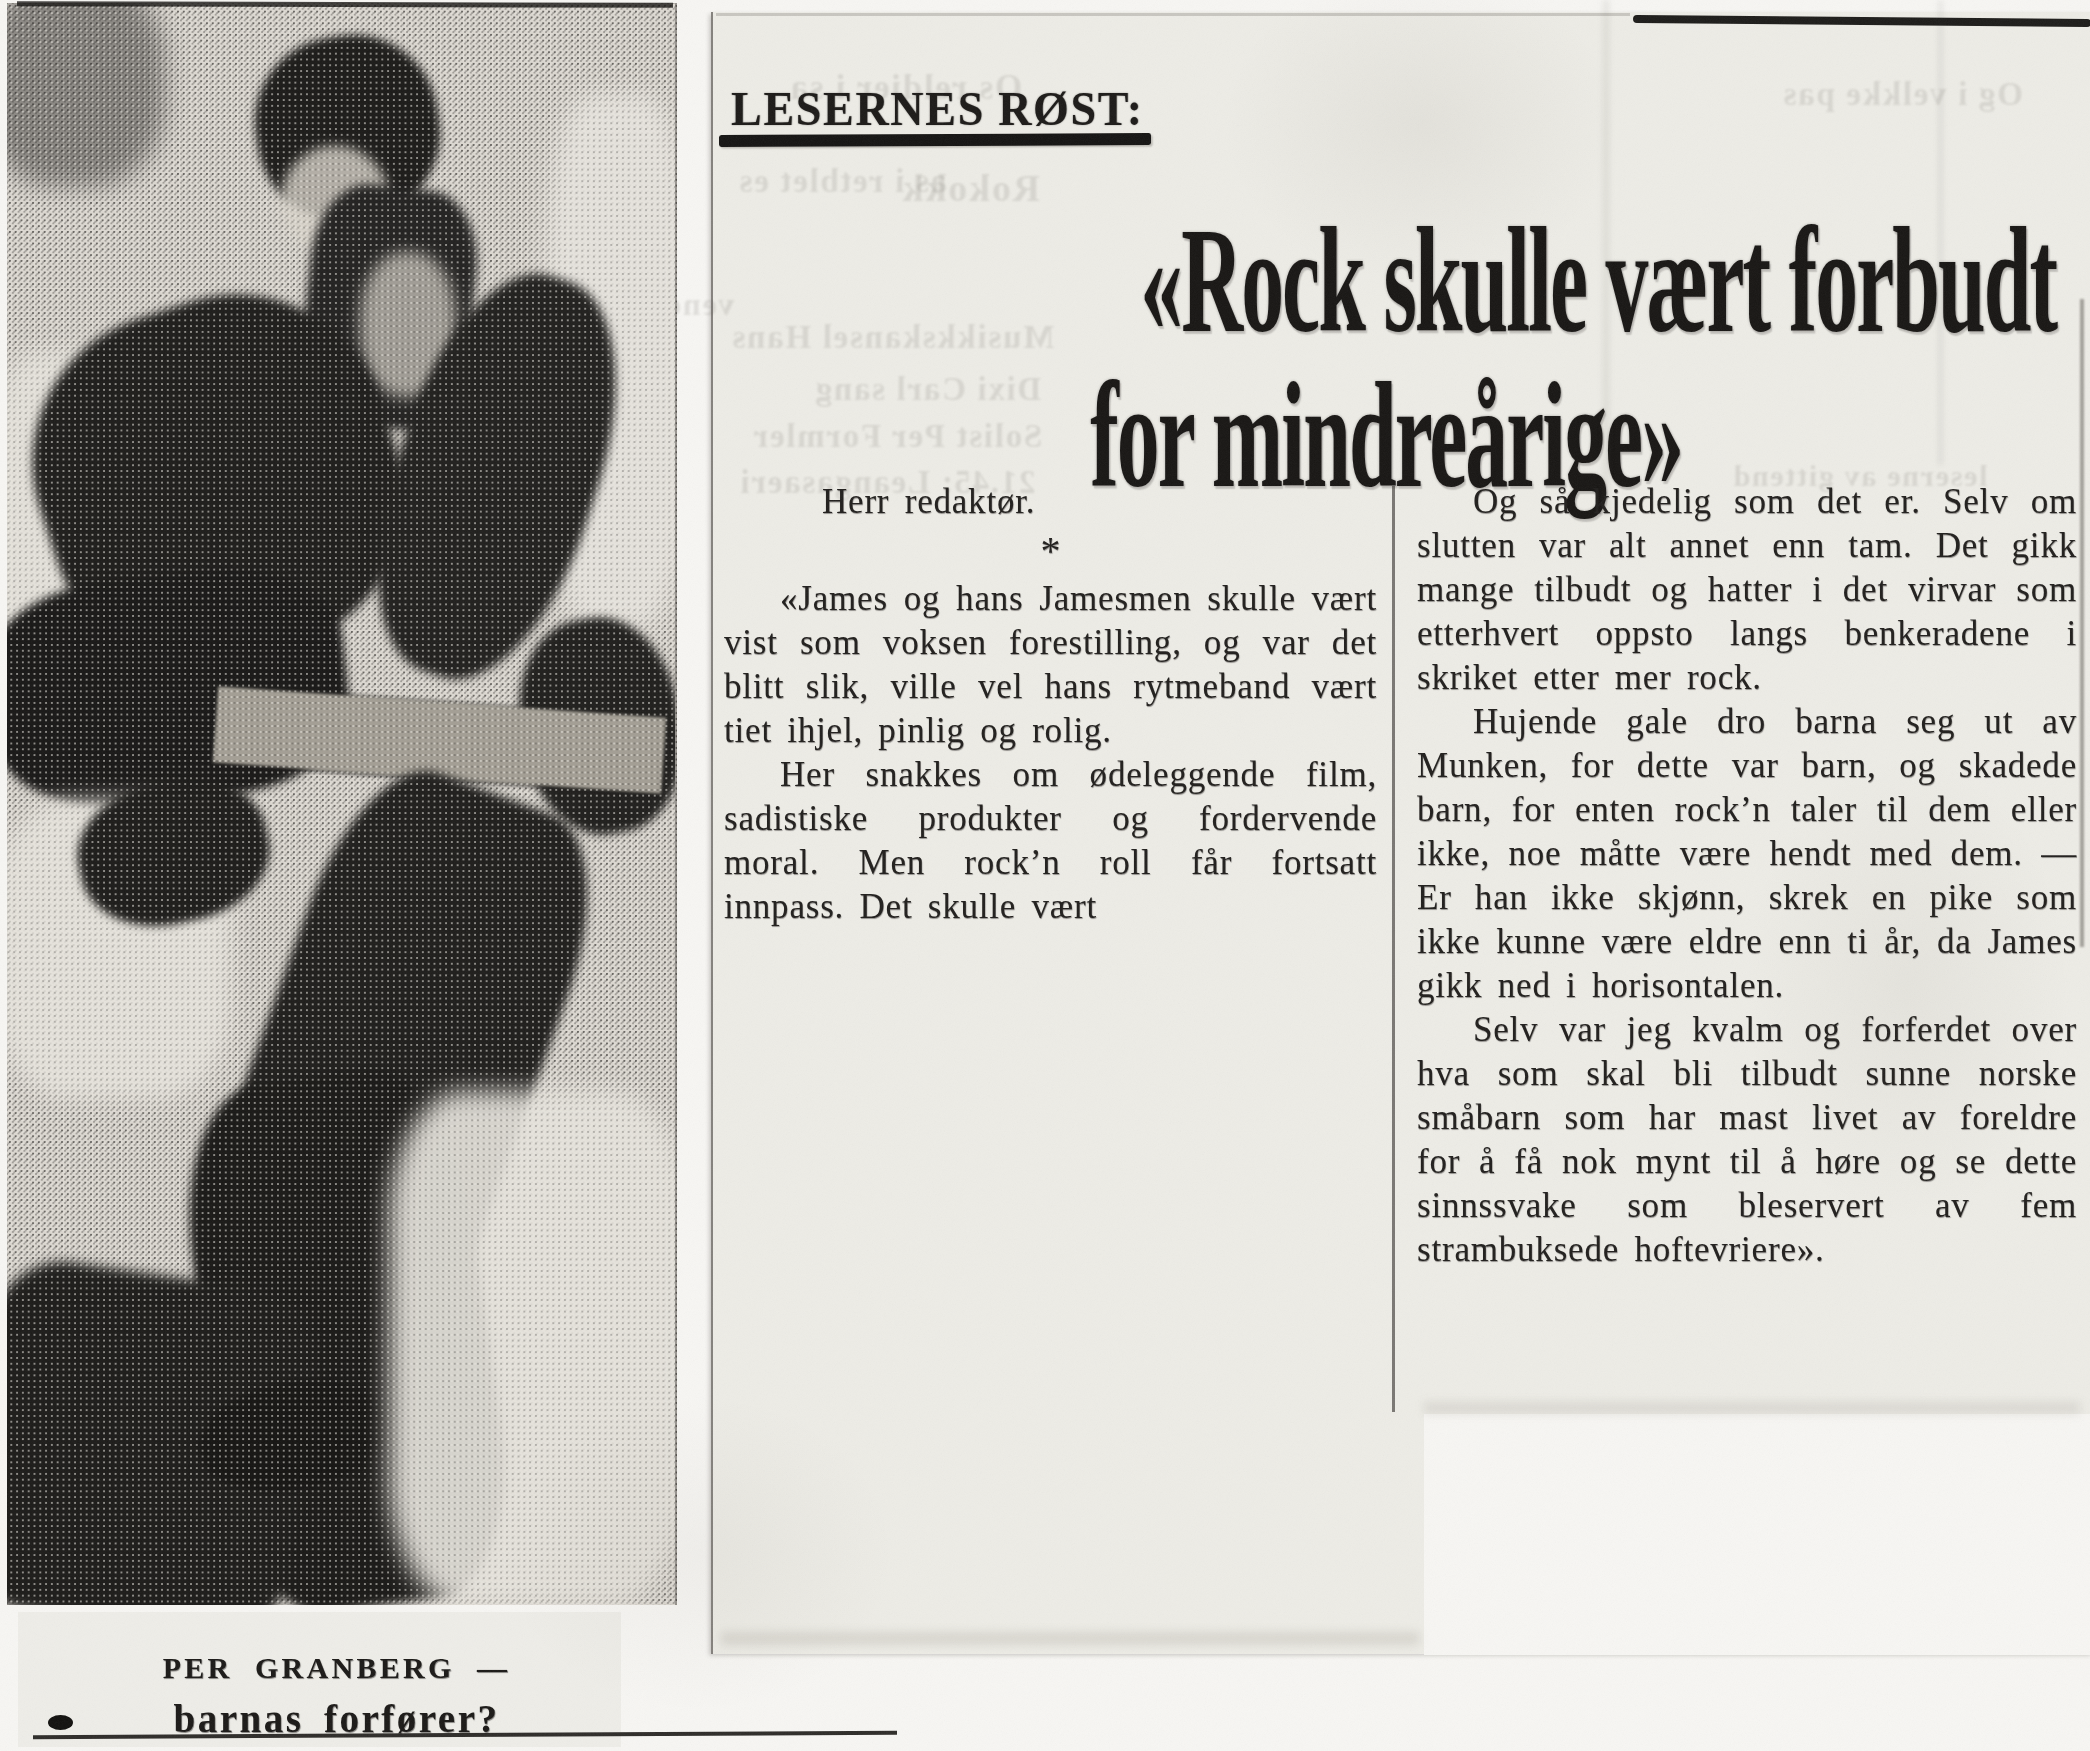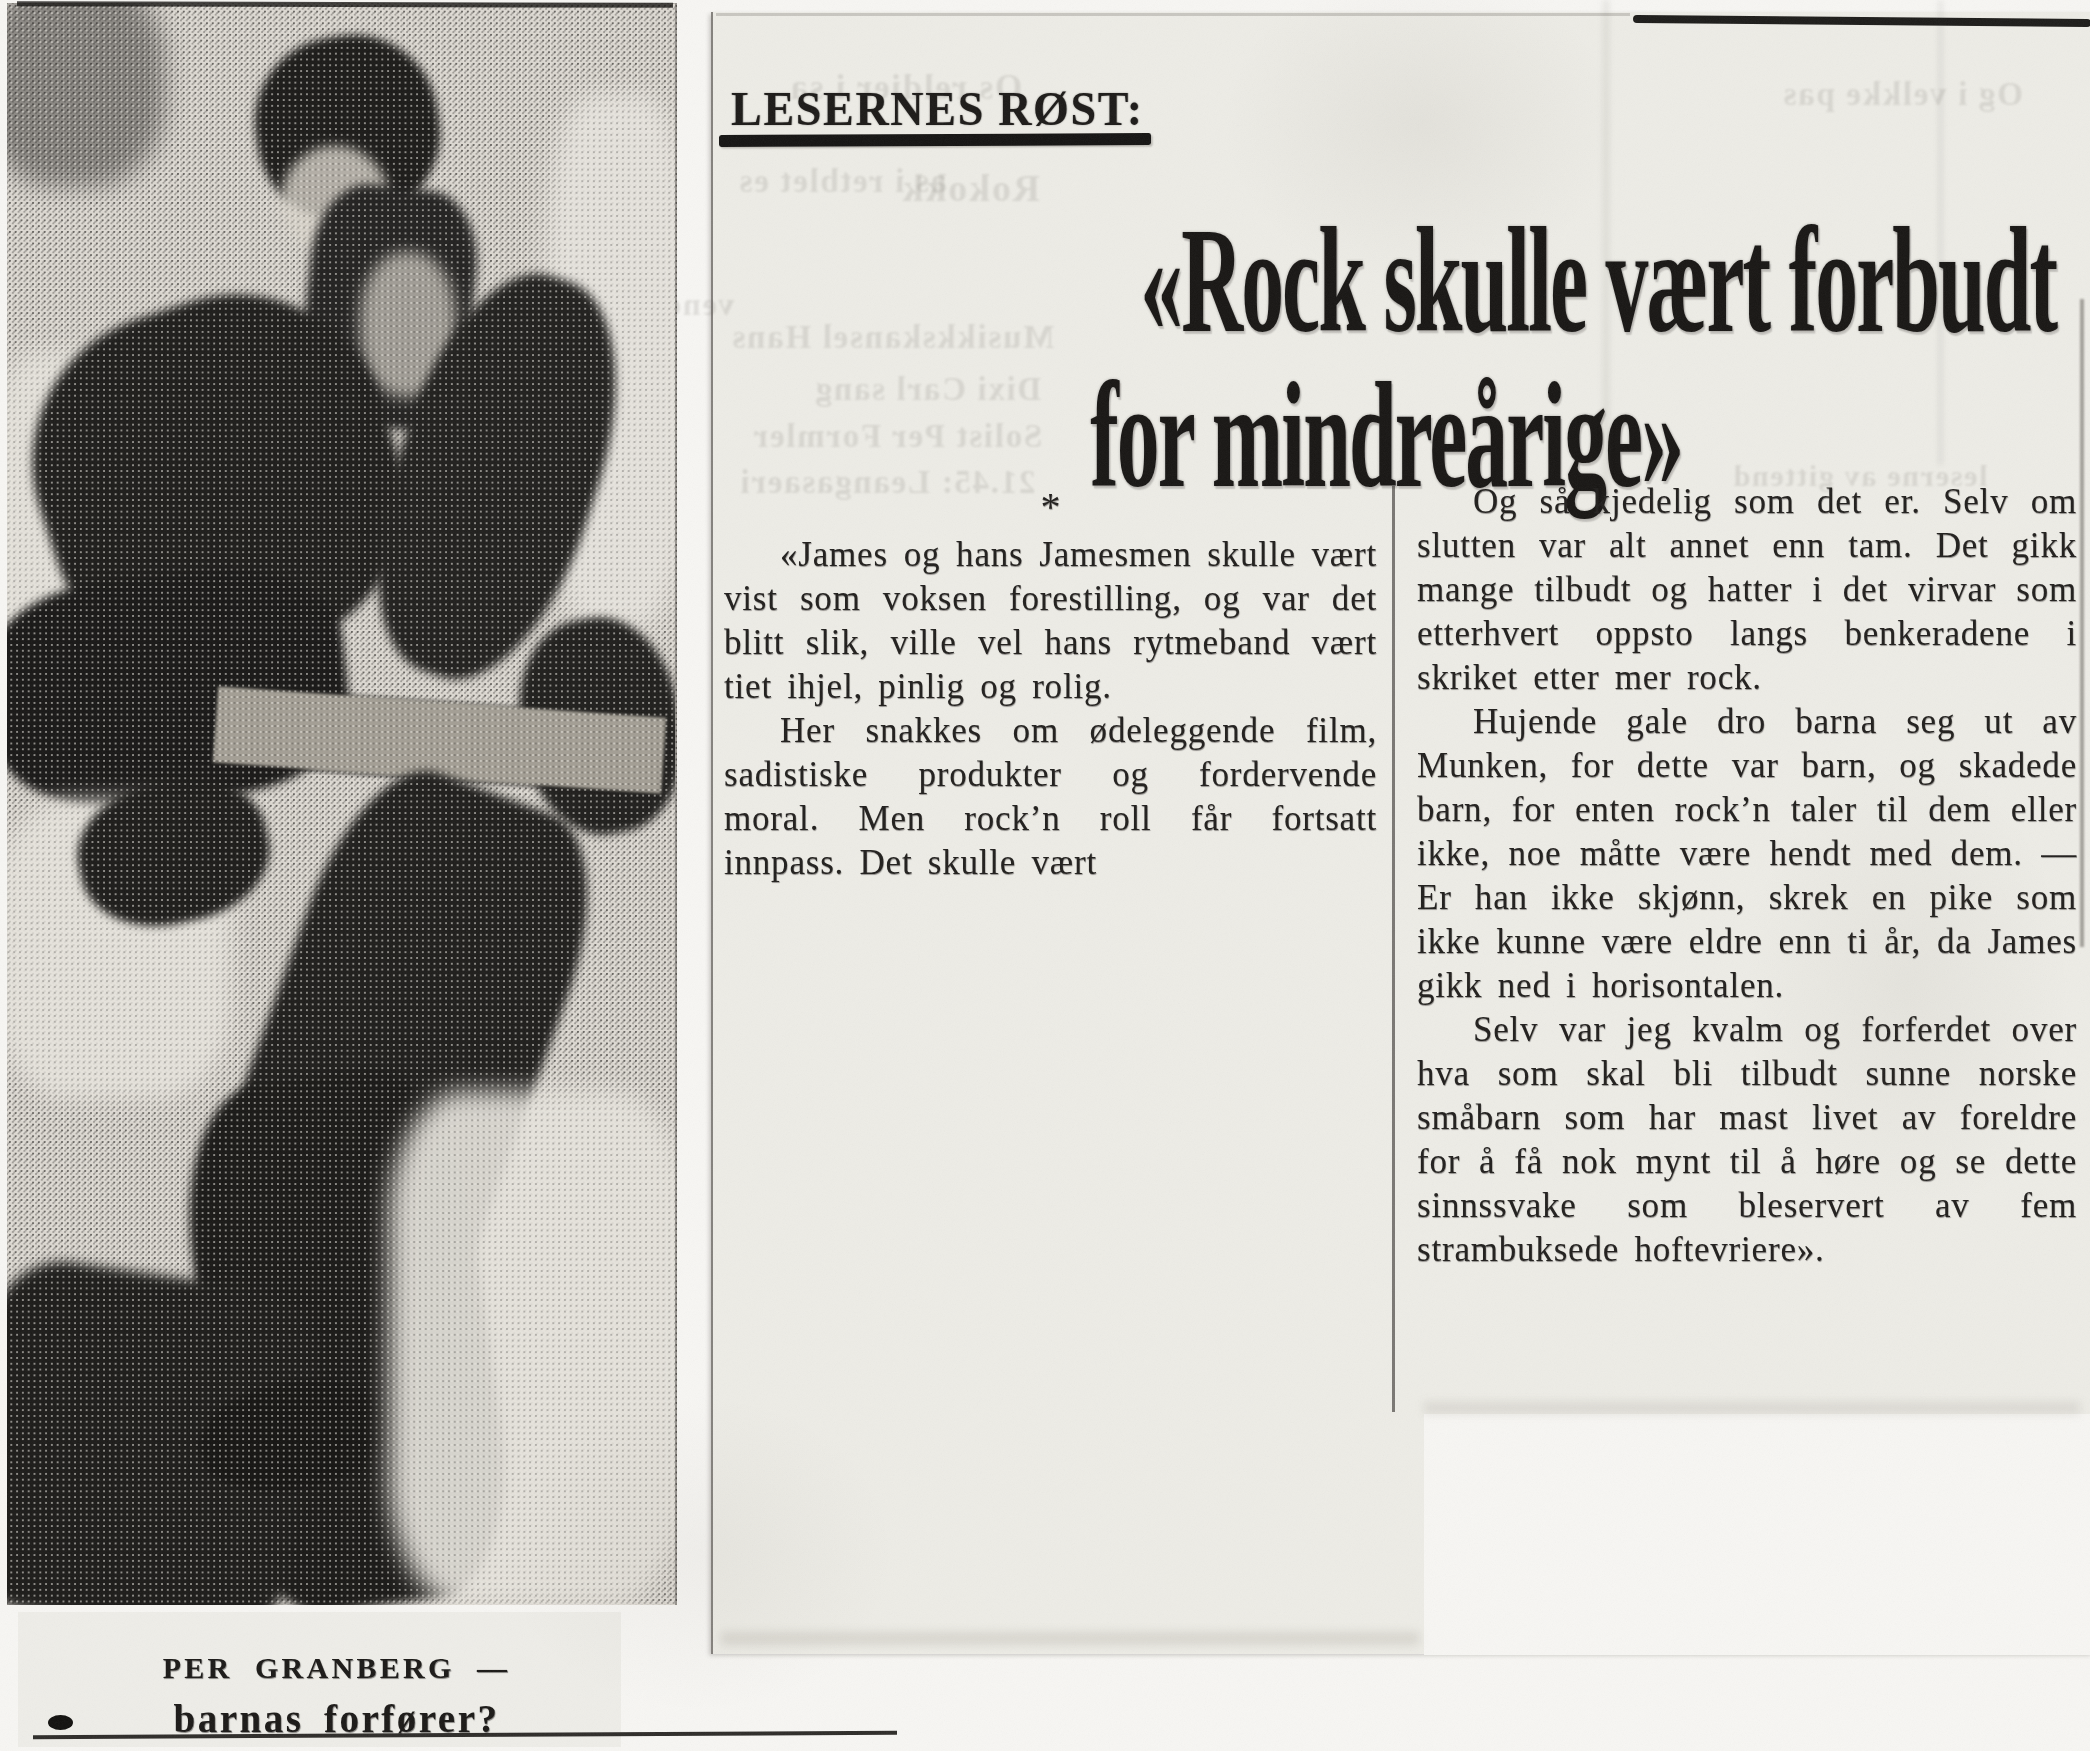--- a/index.html
+++ b/index.html
@@ -221,20 +221,21 @@
 <div class="kicker-bar"></div>
 
 <div class="headline-line hl1">
   <span class="hl-inner">«Rock skulle vært forbudt</span>
 </div>
 <div class="headline-line hl2">
   <span class="hl-inner">for mindreårige»</span>
 </div>
 
 <div class="col col1">
+  <p class="first-par">Herr redaktør.</p>
   <div class="separator">*</div>
   <p>«James og hans Jamesmen skulle vært vist som voksen forestilling, og var det blitt slik, ville vel hans rytmeband vært tiet ihjel, pinlig og rolig.</p>
   <p>Her snakkes om ødeleggende film, sadistiske produkter og fordervende moral. Men rock’n roll får fortsatt innpass. Det skulle vært</p>
 </div>
 
 <div class="col col2">
   <p>Og så kjedelig som det er. Selv om slutten var alt annet enn tam. Det gikk mange tilbudt og hatter i det virvar som etterhvert oppsto langs benkeradene i skriket etter mer rock.</p>
   <p>Hujende gale dro barna seg ut av Munken, for dette var barn, og skadede barn, for enten rock’n taler til dem eller ikke, noe måtte være hendt med dem. — Er han ikke skjønn, skrek en pike som ikke kunne være eldre enn ti år, da James gikk ned i horisontalen.</p>
   <p>Selv var jeg kvalm og forferdet over hva som skal bli tilbudt sunne norske småbarn som har mast livet av foreldre for å få nok mynt til å høre og se dette sinnssvake som bleservert av fem strambuksede hoftevriere».</p>
 </div>

